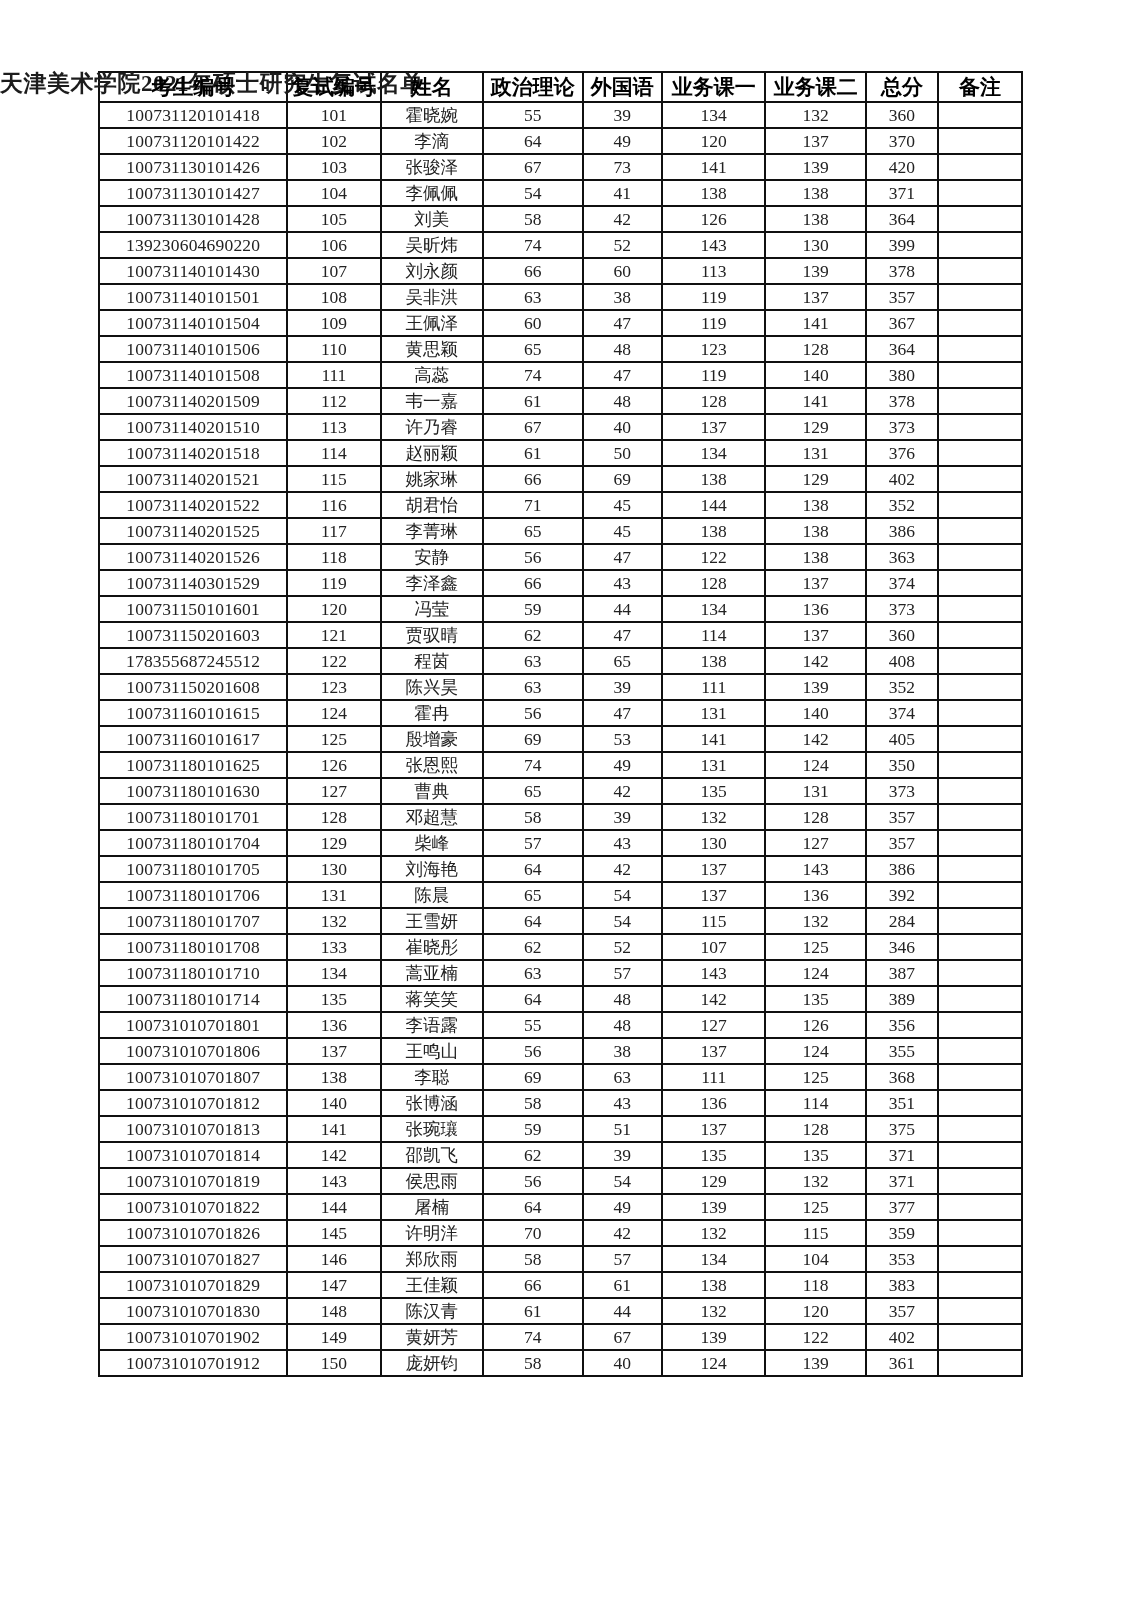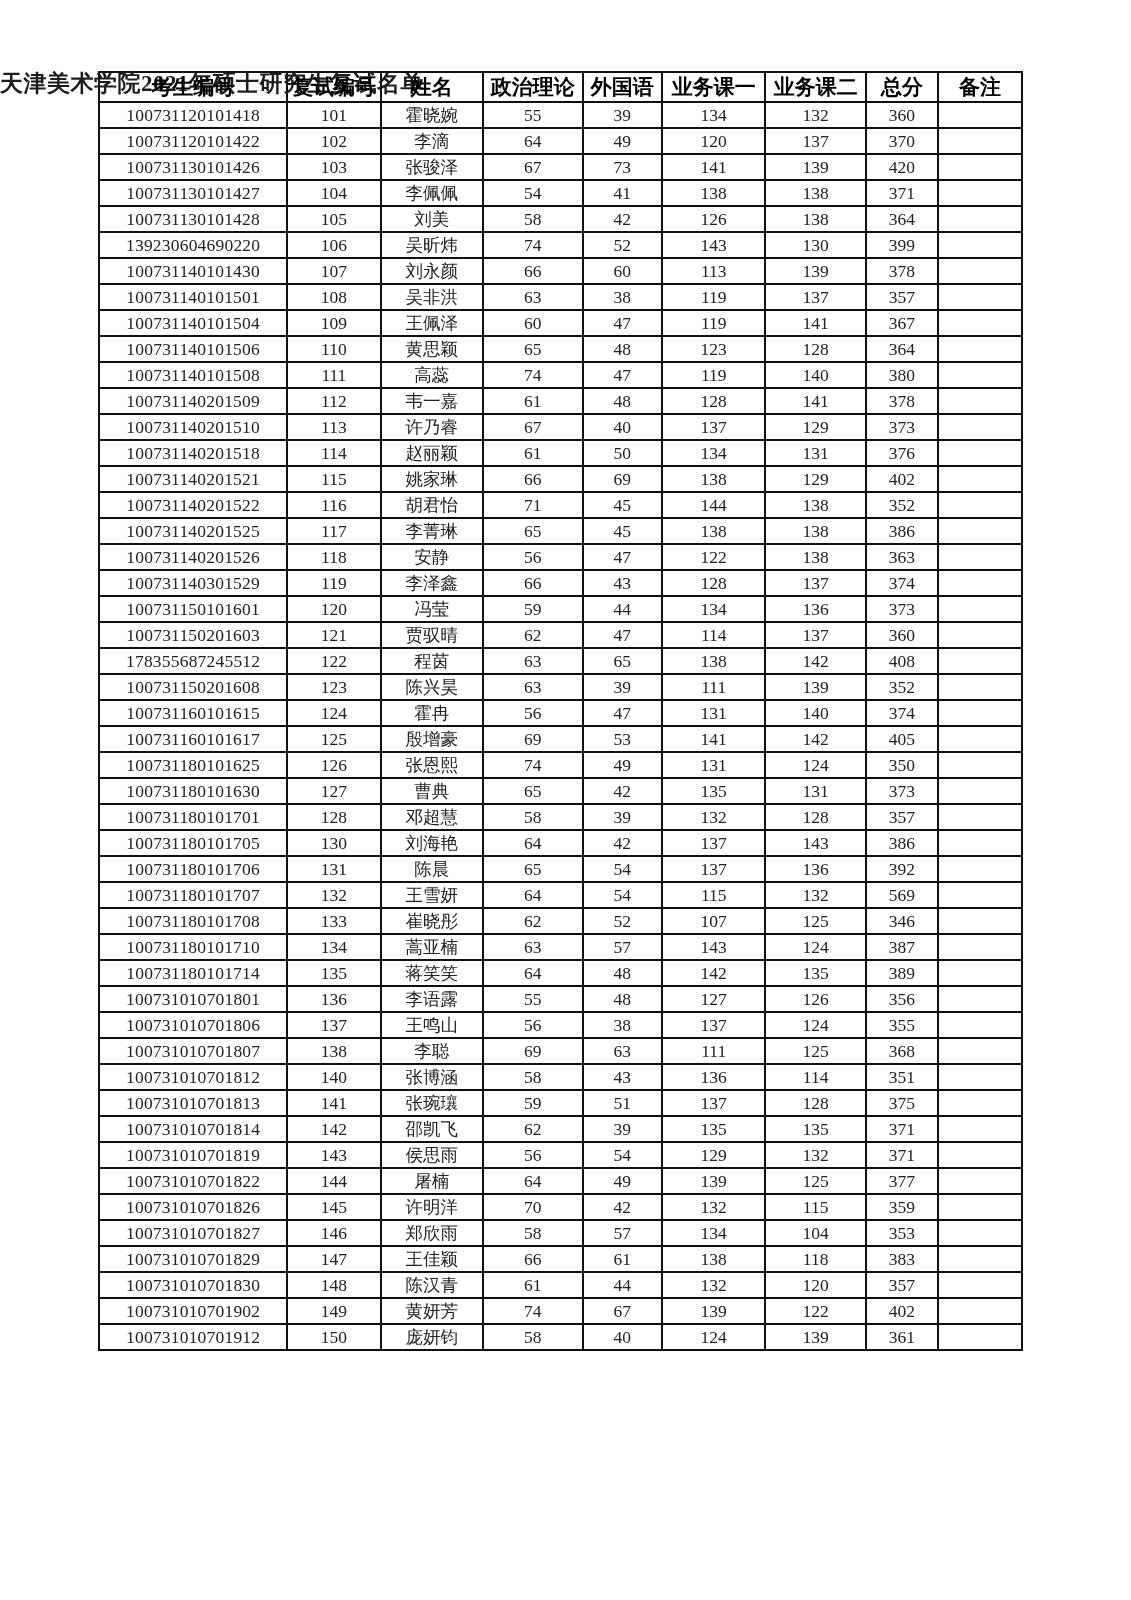--- a/index.html
+++ b/index.html
@@ -395,20 +395,31 @@
           <td class="col-retest-no">128</td>
           <td class="col-name">邓超慧</td>
           <td class="col-politics-score">58</td>
           <td class="col-foreign-language-score">39</td>
           <td class="col-major-course1-score">132</td>
           <td class="col-major-course2-score">128</td>
           <td class="col-total-score">357</td>
           <td class="col-remarks"></td>
         </tr>
         <tr>
+          <td class="col-candidate">100731180101704</td>
+          <td class="col-retest-no">129</td>
+          <td class="col-name">柴峰</td>
+          <td class="col-politics-score">57</td>
+          <td class="col-foreign-language-score">43</td>
+          <td class="col-major-course1-score">130</td>
+          <td class="col-major-course2-score">127</td>
+          <td class="col-total-score">357</td>
+          <td class="col-remarks"></td>
+        </tr>
+        <tr>
           <td class="col-candidate">100731180101705</td>
           <td class="col-retest-no">130</td>
           <td class="col-name">刘海艳</td>
           <td class="col-politics-score">64</td>
           <td class="col-foreign-language-score">42</td>
           <td class="col-major-course1-score">137</td>
           <td class="col-major-course2-score">143</td>
           <td class="col-total-score">386</td>
           <td class="col-remarks"></td>
         </tr>
@@ -424,21 +435,21 @@
           <td class="col-remarks"></td>
         </tr>
         <tr>
           <td class="col-candidate">100731180101707</td>
           <td class="col-retest-no">132</td>
           <td class="col-name">王雪妍</td>
           <td class="col-politics-score">64</td>
           <td class="col-foreign-language-score">54</td>
           <td class="col-major-course1-score">115</td>
           <td class="col-major-course2-score">132</td>
-          <td class="col-total-score">569</td>
+          <td class="col-total-score">284</td>
           <td class="col-remarks"></td>
         </tr>
         <tr>
           <td class="col-candidate">100731180101708</td>
           <td class="col-retest-no">133</td>
           <td class="col-name">崔晓彤</td>
           <td class="col-politics-score">62</td>
           <td class="col-foreign-language-score">52</td>
           <td class="col-major-course1-score">107</td>
           <td class="col-major-course2-score">125</td>

